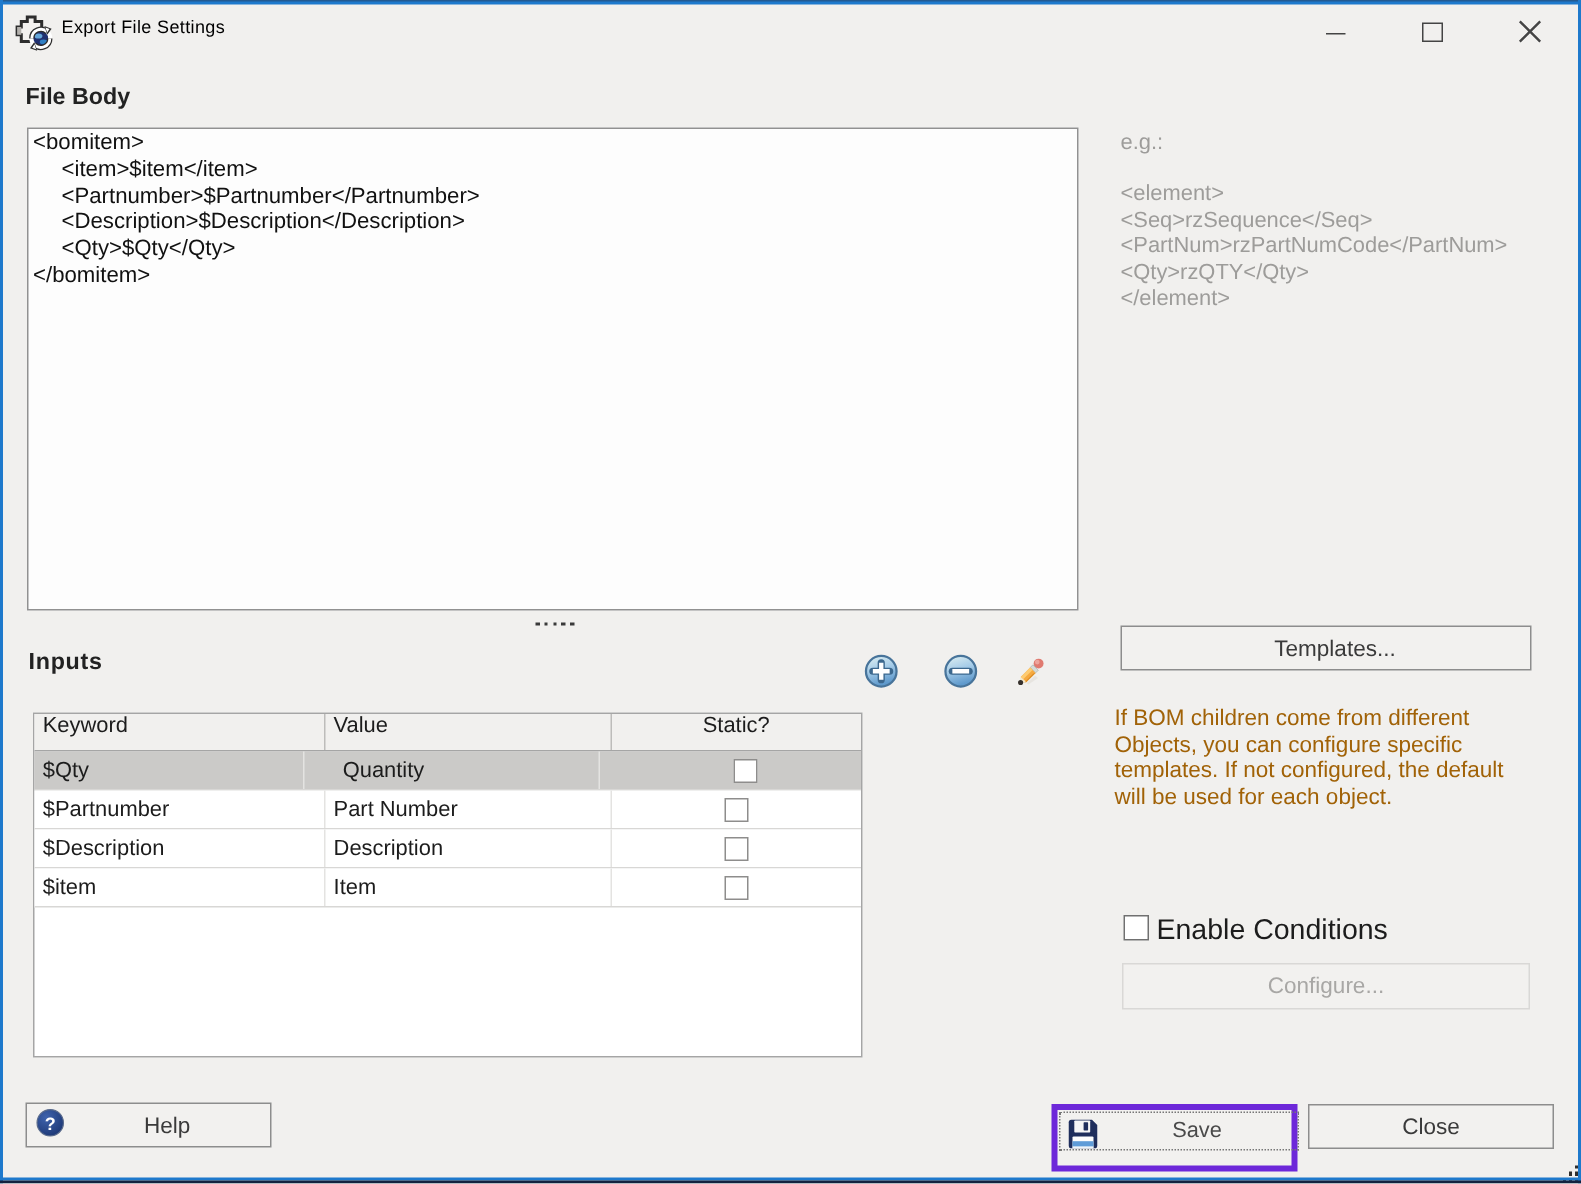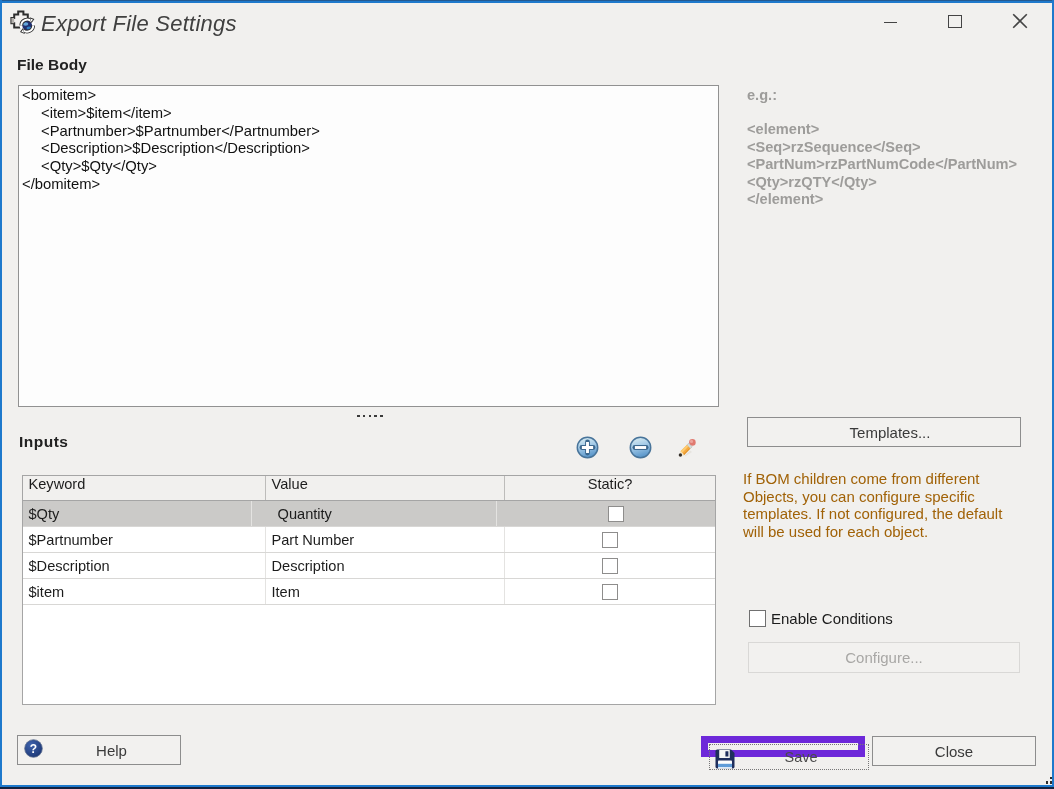--- a/index.html
+++ b/index.html
@@ -7,57 +7,57 @@
 body { font-family:"Liberation Sans", sans-serif; position:relative; background:#f1f0ee; }
 
 #btop  { position:absolute; left:0; top:0; width:1054px; height:3px; background:#1e79cc; }
 #btop1 { position:absolute; left:0; top:0; width:1054px; height:1px; background:#235a91; }
 #bleft { position:absolute; left:0; top:0; width:2px; height:789px; background:#1e79cc; }
 #bright{ position:absolute; right:0; top:0; width:2px; height:789px; background:#1e79cc; }
 #bbot  { position:absolute; left:0; top:785px; width:1054px; height:2px; background:#1e79cc; }
 #bbot2 { position:absolute; left:0; top:787px; width:1054px; height:2px; background:#13223f; }
 .abs { position:absolute; }
 
-#title { position:absolute; left:41px; top:11px; font-size:22px; color:#404040; letter-spacing:0.25px;font-style:italic; }
+#title { position:absolute; left:41px; top:11px; font-size:12px; color:#000000; letter-spacing:0.25px; }
 
 .capline { position:absolute; background:#444; }
 
 #ta { position:absolute; left:18px; top:85px; width:701px; height:322px; background:#fdfdfd; border:1px solid #919191; font-size:14.8px; line-height:17.8px; color:#111; padding:1px 0 0 3px; }
 #ta .ind { padding-left:19px; }
 
-#eg { position:absolute; left:747px; top:86.5px; font-size:14.6px; line-height:17.4px; color:#9d9c9a;font-weight:bold; }
+#eg { position:absolute; left:747px; top:86.5px; font-size:14.6px; line-height:17.4px; color:#9d9c9a; }
 
 #dots { position:absolute; left:357px; top:414.5px; font-size:0; line-height:0; }
 #dots i { display:inline-block; width:2.6px; height:2.8px; background:#3a3a3a; margin-right:3.2px; }
 
 #lblFileBody { position:absolute; left:17px; top:56px; font-size:15.5px; font-weight:bold; color:#222; }
 #lblInputs   { position:absolute; left:19px; top:433px; font-size:15.5px; font-weight:bold; color:#222; letter-spacing:0.5px; }
 
-#tbl { position:absolute; left:22px; top:475px; width:694px; height:230px; border:1px solid #a5a5a5; background:#fff; font-size:14.6px; color:#1c1c1c; }
+#tbl { position:absolute; left:22px; top:475px; width:553px; height:230px; border:1px solid #a5a5a5; background:#fff; font-size:14.6px; color:#1c1c1c; }
 .hrow { display:flex; height:25px; background:#f1f0ee; border-bottom:1px solid #a5a5a5; }
 .hrow .c { border-right:1px solid #bdbcba; display:flex; align-items:flex-start; padding-left:5.5px; }
 .drow { display:flex; height:26px; border-bottom:1px solid #d8d7d5; background:#fff; }
 .drow.sel { background:#cbcac8;gap:20px; }
 .drow .c { display:flex; align-items:center; padding-left:5.5px; }
 .c1 { width:243px; }
 .drow .c1, .drow .c2 { border-right:1px solid #e4e3e1; }
 .c2 { width:239px; }
 .c3 { width:210px; justify-content:center; padding-left:0 !important; border-right:none !important; }
 .cb { width:16px; height:16px; background:#fff; border:1px solid #8e8d8c; }
 
 .btn { position:absolute; background:#f2f1ef; border:1px solid #8d8d8d; display:flex; align-items:center; justify-content:center; font-size:15px; color:#3a3a3a; }
 #btnTemplates { left:747px; top:417px; width:274px; height:30px;padding-left:12px; }
 #para { position:absolute; left:743px; top:470px; width:300px; font-size:15px; line-height:17.7px; color:#a16207; }
 #ec { position:absolute; left:749px; top:610px; width:17px; height:17px; background:#fff; border:1px solid #707070; }
-#ecLbl { position:absolute; left:771px; top:610px; font-size:15px; color:#1c1c1c; }
+#ecLbl { position:absolute; left:771px; top:610px; font-size:19px; color:#1c1c1c; }
 #btnConfigure { left:748px; top:642px; width:272px; height:31px; border:1px solid #d9d8d6; color:#a8a7a5; }
 
 #btnHelp { left:17px; top:735px; width:164px; height:30px; }
 #btnClose { left:872px; top:736px; width:164px; height:30px; }
-#btnSaveOuter { position:absolute; left:701px; top:736px; width:164px; height:21px; background:#f2f1ef; border:7px solid #6d28d9; }
+#btnSaveOuter { position:absolute; left:701px; top:736px; width:164px; height:45px; background:#f2f1ef; border:4px solid #6d28d9; }
 #btnSaveInner { position:absolute; left:1px; top:1px; width:160px; height:26px; border:1px dotted #777; display:flex; align-items:center; justify-content:center; font-size:14.5px; color:#4a4a4a; }
 
 #grip { position:absolute; left:1041.5px; top:775.5px; width:14px; height:14px; }
 #grip i { position:absolute; width:2.3px; height:2.3px; background:#2e2e2e; }
 </style>
 </head>
 <body>
 <div id="btop"></div>
 <div id="btop1"></div>
 <div id="bleft"></div>

